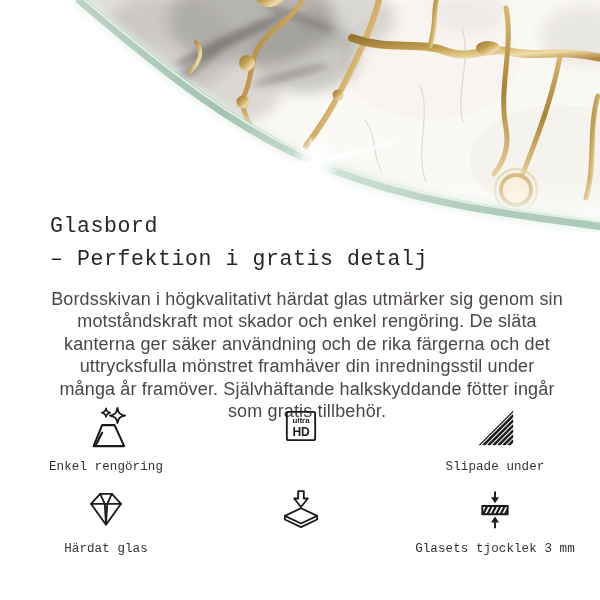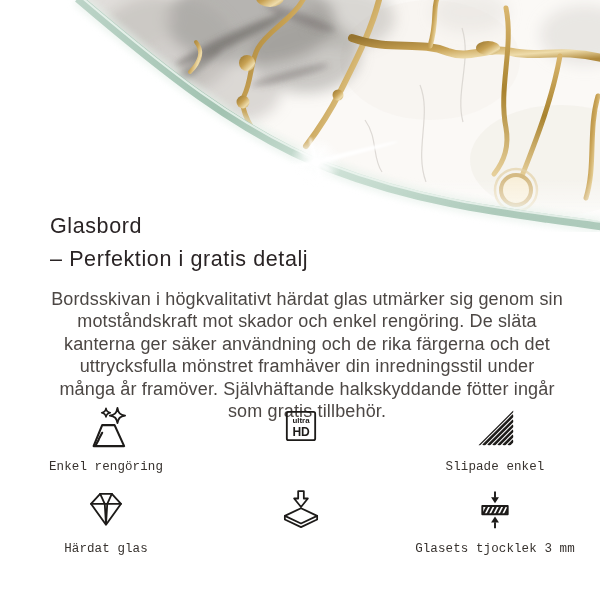--- a/index.html
+++ b/index.html
@@ -5,21 +5,21 @@
   * { margin:0; padding:0; box-sizing:border-box; }
   html,body { width:600px; height:600px; }
   body {
     position:relative; width:600px; height:600px; overflow:hidden;
     background:#ffffff;
     font-family:"Liberation Sans", sans-serif;
   }
   .hero { position:absolute; left:0; top:0; width:600px; height:232px; }
   .title-block { position:absolute; left:50px; top:210px; }
   .title-line {
-    font-family:Liberation Sans, sans-serif;
+    font-family:Liberation Mono, monospace;
     font-size:21.5px; line-height:32.5px; letter-spacing:0.6px;
     color:#2a2425; font-weight:400;
   }
   .description {
     position:absolute; left:50px; top:288px; width:514px;
     font-size:18px; line-height:22.4px; letter-spacing:0.15px;
     color:#4c4744;
     text-align:center;
   }
   .features {
@@ -200,21 +200,21 @@
           <line x1="5" y1="47" x2="47" y2="5"></line>
           <line x1="11" y1="47" x2="47" y2="11"></line>
           <line x1="17" y1="47" x2="47" y2="17"></line>
           <line x1="23" y1="47" x2="47" y2="23"></line>
           <line x1="29" y1="47" x2="47" y2="29"></line>
           <line x1="35" y1="47" x2="47" y2="35"></line>
           <line x1="41" y1="47" x2="47" y2="41"></line>
         </g>
       </svg>
     </div>
-    <div class="feature-label">Slipade enkel</div>
+    <div class="feature-label">Slipade under</div>
   </div>
 
   <div class="feature">
     <div class="icon-box">
       <svg width="40" height="40" viewBox="0 0 48 48">
         <path class="icon-stroke" d="M6,19 L17,7 L31,7 L42,19 L24,44 Z"></path>
         <path class="icon-stroke" stroke-width="1.9" d="M6,19 L42,19 M17,7 L22.5,19 M31,7 L25.5,19 M22.5,19 L24,43 M25.5,19 L24,43"></path>
       </svg>
     </div>
     <div class="feature-label">Härdat glas</div>

